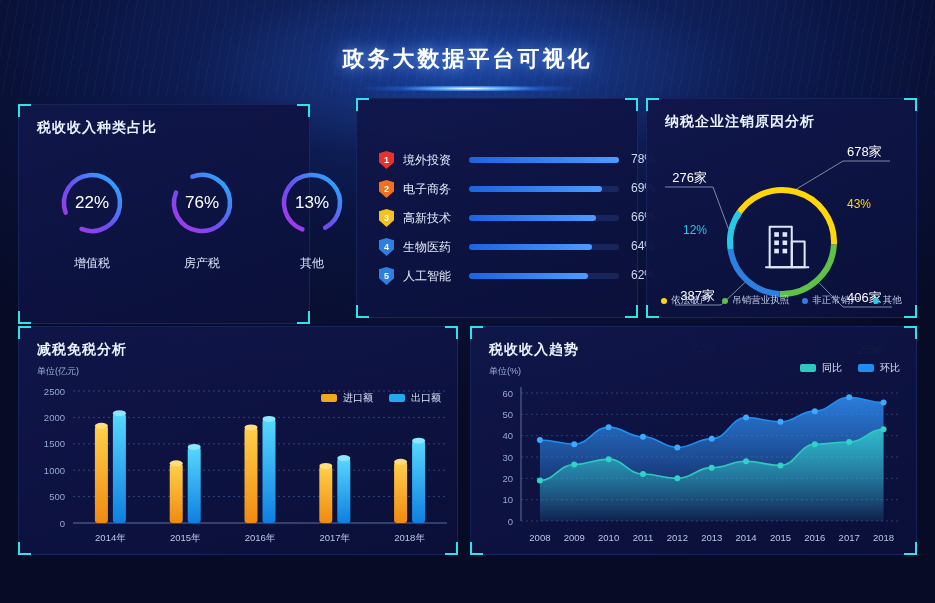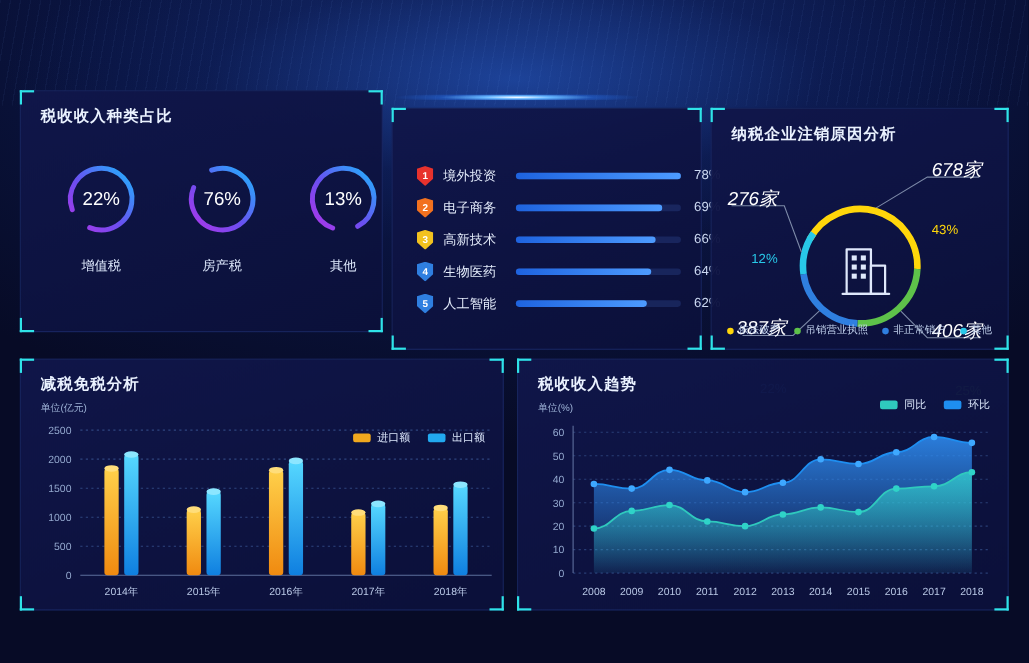--- a/index.html
+++ b/index.html
@@ -69,39 +69,40 @@
     font-size:9px; color:#fff; font-weight:bold;
     clip-path:polygon(50% 0%,100% 13%,100% 62%,50% 100%,0 62%,0 13%);
   }
   .rname{ position:absolute; left:24px; top:1px; font-size:12px; color:#e4ecfb; white-space:nowrap;font-family:Liberation Serif, serif; }
   .rtrack{ position:absolute; left:90px; top:6px; width:150px; height:6px; background:rgba(48,74,150,.35); border-radius:3px; }
   .rfill{ height:6px; border-radius:3px; background:linear-gradient(90deg,#1e63df 0%,#4d9bff 100%); }
   .rpct{ position:absolute; left:252px; top:1px; font-size:12px; color:#ccd9f2; }
 
   
   .ringwrap{ position:absolute; left:0; top:0; width:100%; height:100%; }
-  .lblnum{ position:absolute; font-size:17px; color:#ffffff; white-space:nowrap;font-style:italic; }
+  .lblnum{ position:absolute; font-size:13px; color:#ffffff; white-space:nowrap; }
   .lblpct{ position:absolute; font-size:12px; white-space:nowrap;margin-top:36px; }
   .lg{ position:absolute; bottom:10px; left:0; width:100%; display:flex; justify-content:center; gap:13px; }
   .lgi{ display:flex; align-items:center; gap:4px; font-size:9.5px; color:#c3d3ee; }
   .dot{ width:6px; height:6px; border-radius:50%; }
 
   
   .legend2{ position:absolute; top:34px; display:flex; gap:16px; }
   .l2i{ display:flex; align-items:center; gap:6px; font-size:10px; color:#dbe6fa; }
   .swatch{ width:16px; height:8px; border-radius:2px; }
 </style>
 </head>
 <body>
 
 <div id="root">
   <div id="hdr-tex"></div>
+  <div id="title">政务大数据平台可视化</div>
   <div id="streak"></div>
 
-  <div class="panel" style="left:18px;top:82px;width:330px;height:220px;">
+  <div class="panel" style="left:18px;top:104px;width:292px;height:220px;">
     <span class="c tl"></span>
     <span class="c tr"></span>
     <span class="c bl"></span>
     <span class="c br"></span>
     <div class="ptitle">税收收入种类占比</div>
     <div id="gauges">
         <div class="gauge" style="left: 37px; top: 62px;">
           <svg width="72" height="72">
             <defs>
               <linearGradient id="ggrad0" x1="0%" y1="100%" x2="100%" y2="0%">

